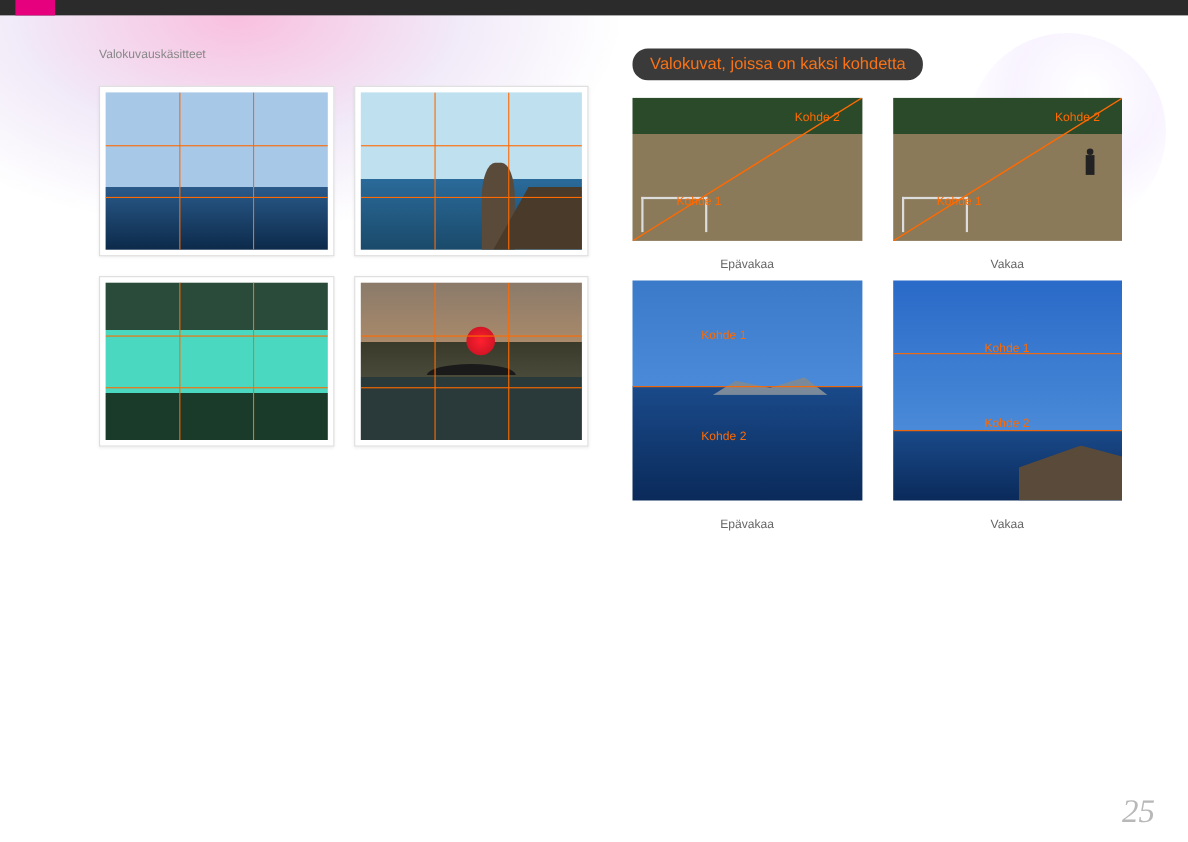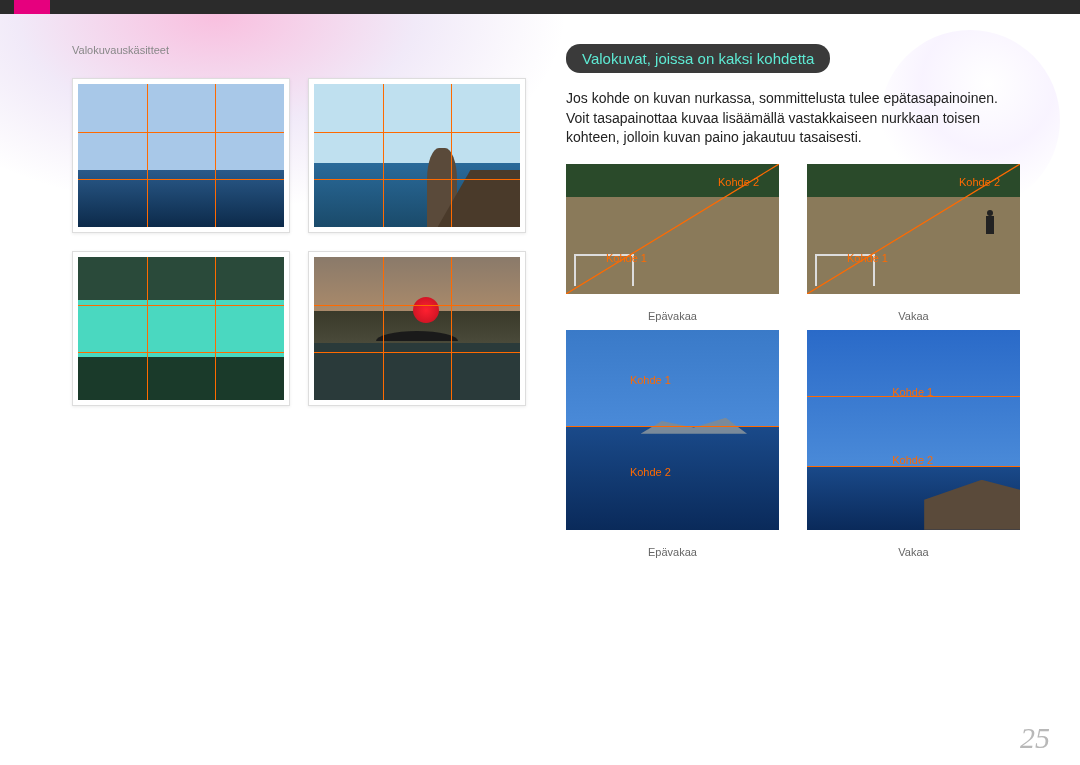--- a/index.html
+++ b/index.html
@@ -5,42 +5,42 @@
   * { box-sizing: border-box; margin: 0; padding: 0; }
   body { width: 1080px; height: 765px; font-family: Arial, sans-serif; background: #fff; position: relative; overflow: hidden; }
   .topbar { height: 14px; background: #2b2b2b; display: flex; }
   .topbar-magenta { width: 36px; height: 100%; background: #e6007e; margin-left: 14px; }
   .bg-gradient { position: absolute; top: 14px; left: 0; right: 0; height: 220px;
     background: radial-gradient(ellipse 500px 280px at 20% 0%, rgba(230,0,126,0.25), rgba(140,80,200,0.12) 40%, rgba(255,255,255,0) 70%);
     pointer-events: none; z-index: 0; }
   .flare { position: absolute; top: 30px; right: 20px; width: 180px; height: 180px;
     background: radial-gradient(circle at 60% 30%, rgba(255,255,255,0.4), rgba(200,160,255,0.12) 40%, rgba(255,255,255,0) 70%);
     border-radius: 50%; pointer-events: none; z-index: 0; }
-  .page { position: relative; z-index: 1; padding: 30px 60px 0 72px; display: flex; gap: 40px; }
+  .page { position: relative; z-index: 1; padding: 30px 60px 0 90px; display: flex; gap: 40px; }
   .col { flex: 1; }
   .breadcrumb { font-size: 11px; color: #888; margin-bottom: 22px; }
   .intro { font-size: 14px; color: #222; line-height: 1.4; margin-bottom: 20px; }
   .grid-examples { display: grid; grid-template-columns: 1fr 1fr; gap: 18px; }
   .thumb { background: #fff; border: 1px solid #ddd; padding: 5px; box-shadow: 0 1px 3px rgba(0,0,0,0.08); position: relative; height: 155px; }
   .thumb-inner { width: 100%; height: 100%; position: relative; overflow: hidden; }
   .gv1, .gv2, .gh1, .gh2 { position: absolute; background: #ff6a00; }
   .gv1 { left: 33.3%; top: 0; bottom: 0; width: 1px; }
   .gv2 { left: 66.6%; top: 0; bottom: 0; width: 1px; }
   .gh1 { top: 33.3%; left: 0; right: 0; height: 1px; }
   .gh2 { top: 66.6%; left: 0; right: 0; height: 1px; }
   .sky-sea-1 { background: linear-gradient(#a8c8e8 0%, #a8c8e8 60%, #2a5a8a 60%, #0c2a4a 100%); }
   .sky-sea-2 { background: linear-gradient(#bfe0ef 0%, #bfe0ef 55%, #2a6a9a 55%, #1a4a6a 100%); }
   .rock { position: absolute; bottom: 0; left: 55%; width: 30px; height: 55%; background: #5a4a3a; border-radius: 40% 40% 0 0; }
   .cliff { position: absolute; bottom: 0; right: 0; width: 40%; height: 40%; background: #4a3a2a; clip-path: polygon(40% 0, 100% 0, 100% 100%, 0 100%); }
   .lake { background: linear-gradient(#2a4a3a 0%, #2a4a3a 30%, #4ad8c0 30%, #4ad8c0 70%, #1a3a2a 70%, #1a3a2a 100%); }
   .sunset { background: linear-gradient(#8a7a6a 0%, #aa8a6a 38%, #3a3a2a 38%, #4a4a3a 60%, #2a3a3a 60%, #2a3a3a 100%); position: relative; }
   .sun { position:absolute; left: 48%; top: 28%; width: 26px; height: 26px; background: radial-gradient(circle,#ff2030,#c01020); border-radius:50%; }
   .island { position:absolute; left: 30%; top: 52%; width: 40%; height: 10px; background:#1a1a1a; border-radius: 50% 50% 0 0 / 100% 100% 0 0; }
 
-  .heading-pill { display: inline-block; background: #3a3a3a; color: #5eead4; font-size: 15px; padding: 6px 16px; border-radius: 14px; margin-bottom: 16px; font-weight: 500; }
+  .heading-pill { display: inline-block; background: #3a3a3a; color: #f97316; font-size: 15px; padding: 6px 16px; border-radius: 14px; margin-bottom: 16px; font-weight: 500; }
   .body-text { font-size: 14px; color: #222; line-height: 1.4; margin-bottom: 16px; }
   .pair { display: flex; gap: 28px; margin-bottom: 8px; }
   .pair-item { flex: 1; text-align: center; }
   .pair-caption { font-size: 11px; color: #666; margin-top: 16px; }
   .photo { width: 100%; position: relative; overflow: hidden; background:#888; }
   .photo.short { height: 130px; }
   .photo.tall { height: 200px; }
   .park { background: linear-gradient(#2a4a2a 0%, #2a4a2a 25%, #8a7a5a 25%, #8a7a5a 100%); }
   .goal { position:absolute; bottom:8px; left:8px; width:60px; height:32px; border: 2px solid #ddd; border-bottom:none; }
   .walker { position:absolute; top:40%; right:12%; width:8px; height:18px; background:#222; }
@@ -104,21 +104,20 @@
             <div class="gv2"></div>
             <div class="gh1"></div>
             <div class="gh2"></div>
         </div>
       </div>
     </div>
   </div>
 
   <div class="col">
     <div class="heading-pill">Valokuvat, joissa on kaksi kohdetta</div>
-    <p class="body-text">Jos kohde on kuvan nurkassa, sommittelusta tulee epätasapainoinen. Voit tasapainottaa kuvaa lisäämällä vastakkaiseen nurkkaan toisen kohteen, jolloin kuvan paino jakautuu tasaisesti.</p>
 
     <div class="pair">
       <div class="pair-item">
         <div class="photo short park">
           <div class="goal"></div>
           <div class="diag"><svg viewBox="0 0 100 100" preserveAspectRatio="none">
                 <line x1="0" y1="100" x2="100" y2="0" stroke="#ff6a00" stroke-width="0.8"></line>
               </svg></div>
           <span class="label-orange" style="top:12px; right:20px;">Kohde 2</span>
           <span class="label-orange" style="bottom:30px; left:40px;">Kohde 1</span>

